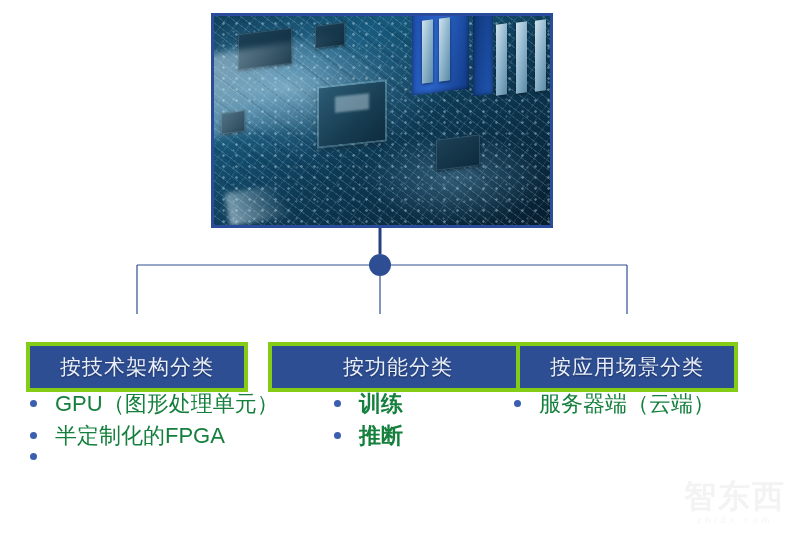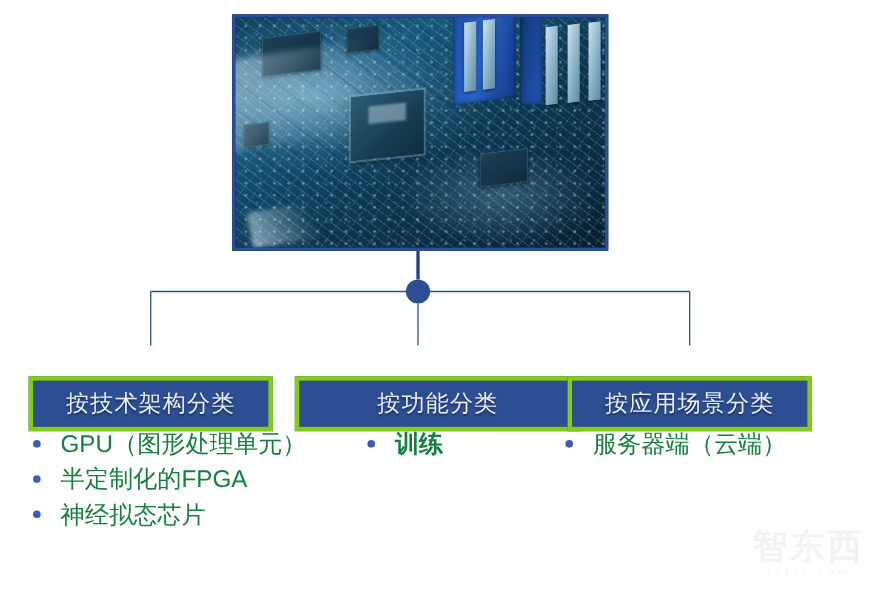--- a/index.html
+++ b/index.html
@@ -256,28 +256,31 @@
   <div class="bullet-item">
     <span class="bullet-dot"></span>
     <span class="bullet-text">GPU（图形处理单元）</span>
   </div>
   <div class="bullet-item">
     <span class="bullet-dot"></span>
     <span class="bullet-text">半定制化的FPGA</span>
   </div>
   <div class="bullet-item">
     <span class="bullet-dot"></span>
-    <span class="bullet-text">神经拟态芯片</span>
   </div>
 </div>
 
 <div class="bullet-col" id="bullet-col-1">
   <div class="bullet-item">
     <span class="bullet-dot"></span>
     <span class="bullet-text">训练</span>
+  </div>
+  <div class="bullet-item">
+    <span class="bullet-dot"></span>
+    <span class="bullet-text">推断</span>
   </div>
 </div>
 
 <div class="bullet-col" id="bullet-col-2">
   <div class="bullet-item">
     <span class="bullet-dot"></span>
     <span class="bullet-text">服务器端（云端）</span>
   </div>
 </div>
 

